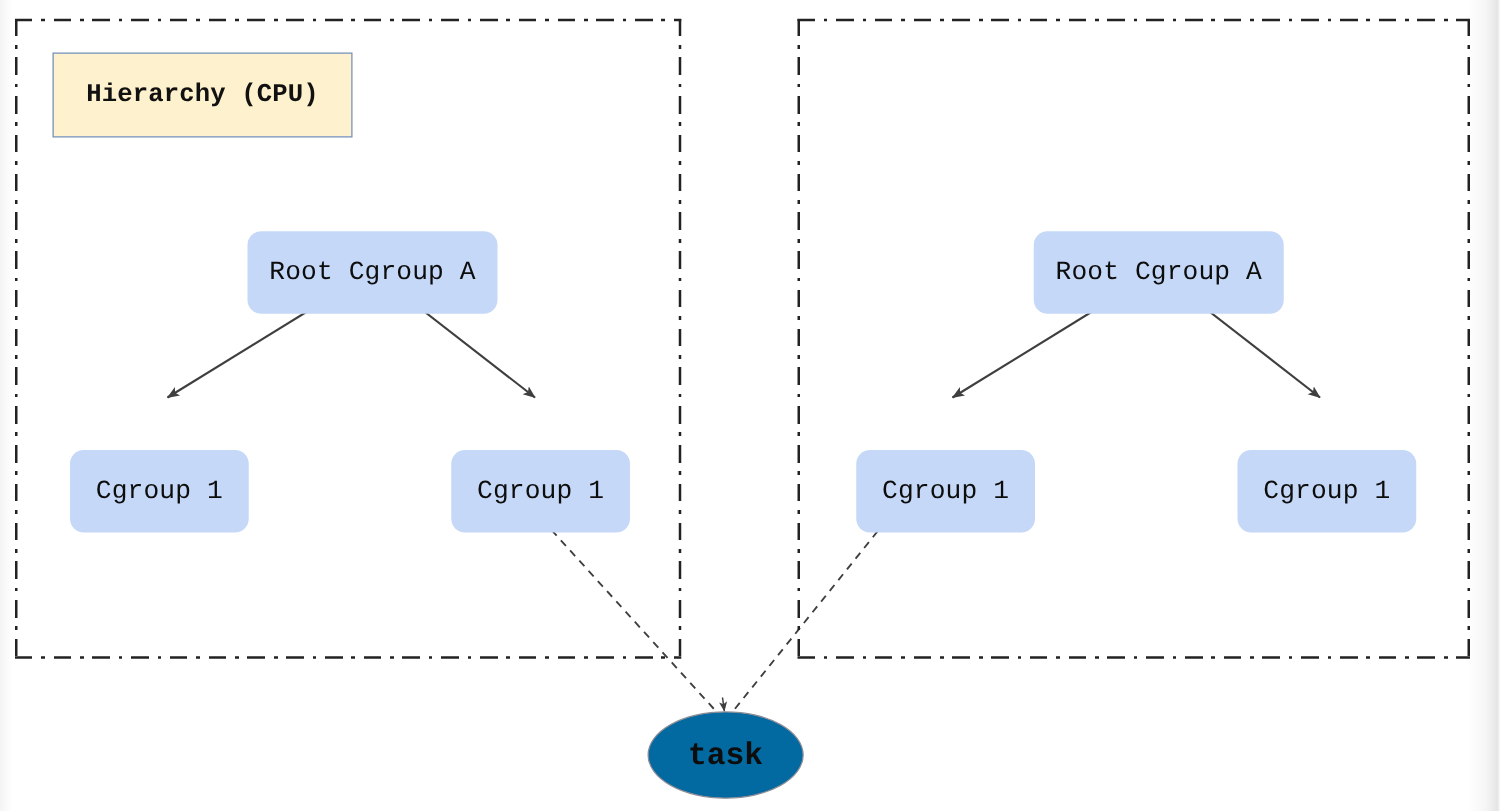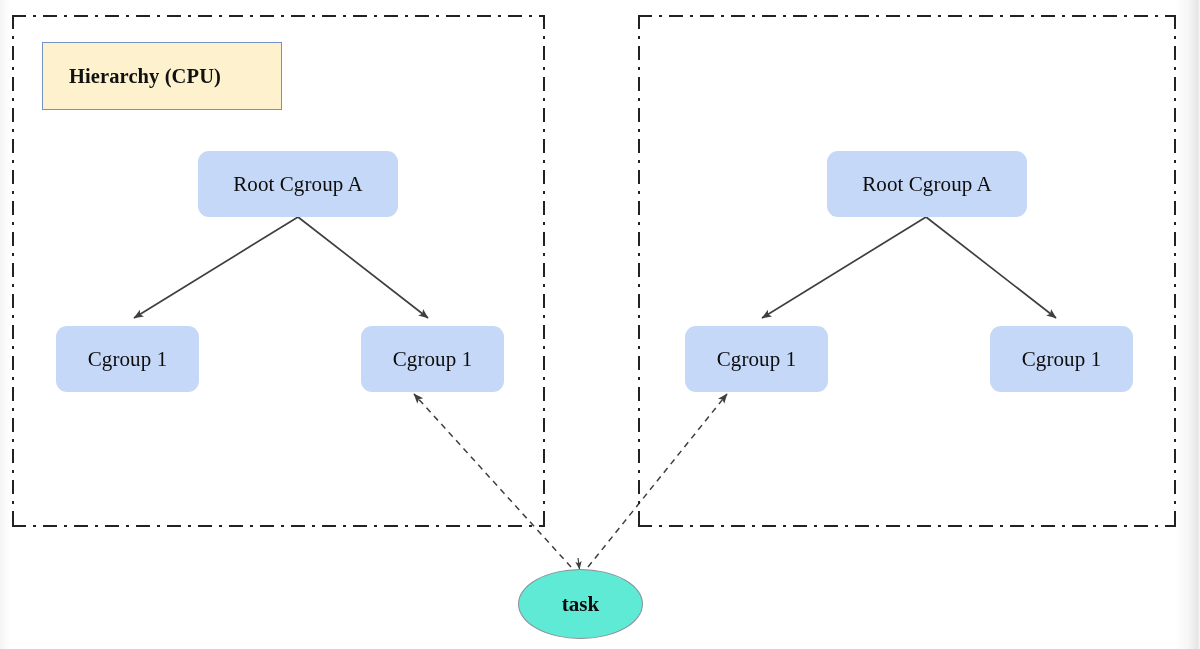--- a/index.html
+++ b/index.html
@@ -6,21 +6,21 @@
     margin: 0;
     padding: 0;
     background: #ffffff;
   }
   #canvas {
     position: relative;
     width: 1200px;
     height: 649px;
     background: #ffffff;
     overflow: hidden;
-    font-family: Liberation Serif, serif;
+    font-family: Liberation Mono, monospace;
   }
   
   #right-edge-shade {
     position: absolute;
     top: 0;
     right: 0;
     width: 26px;
     height: 649px;
     background: linear-gradient(to right, rgba(0,0,0,0.0) 0%, rgba(0,0,0,0.035) 55%, rgba(0,0,0,0.10) 92%, rgba(0,0,0,0.02) 100%);
     pointer-events: none;
@@ -72,41 +72,42 @@
     position: absolute;
     background: #c5d8f7;
     border-radius: 11px;
     box-sizing: border-box;
     display: flex;
     align-items: center;
     justify-content: center;
     font-size: 21px;
     color: #0d0d0d;
     letter-spacing: 0.1px;
+    margin-top: 34px;
   }
 
   #svg-arrows {
     position: absolute;
     left: 0;
     top: 0;
     width: 1200px;
     height: 649px;
     pointer-events: none;
   }
 
   .task-ellipse {
     position: absolute;
-    background: #5eead4;
+    background: #0369a1;
     border: 1.7px solid #8d8d97;
     border-radius: 50%;
     display: flex;
     align-items: center;
     justify-content: center;
     font-weight: bold;
-    font-size: 21px;
+    font-size: 25px;
     color: #0d0d0d;
   }
 </style>
 </head>
 <body>
 
 <div id="canvas">
 
   <svg id="svg-arrows" viewBox="0 0 1200 649">
     <defs>

